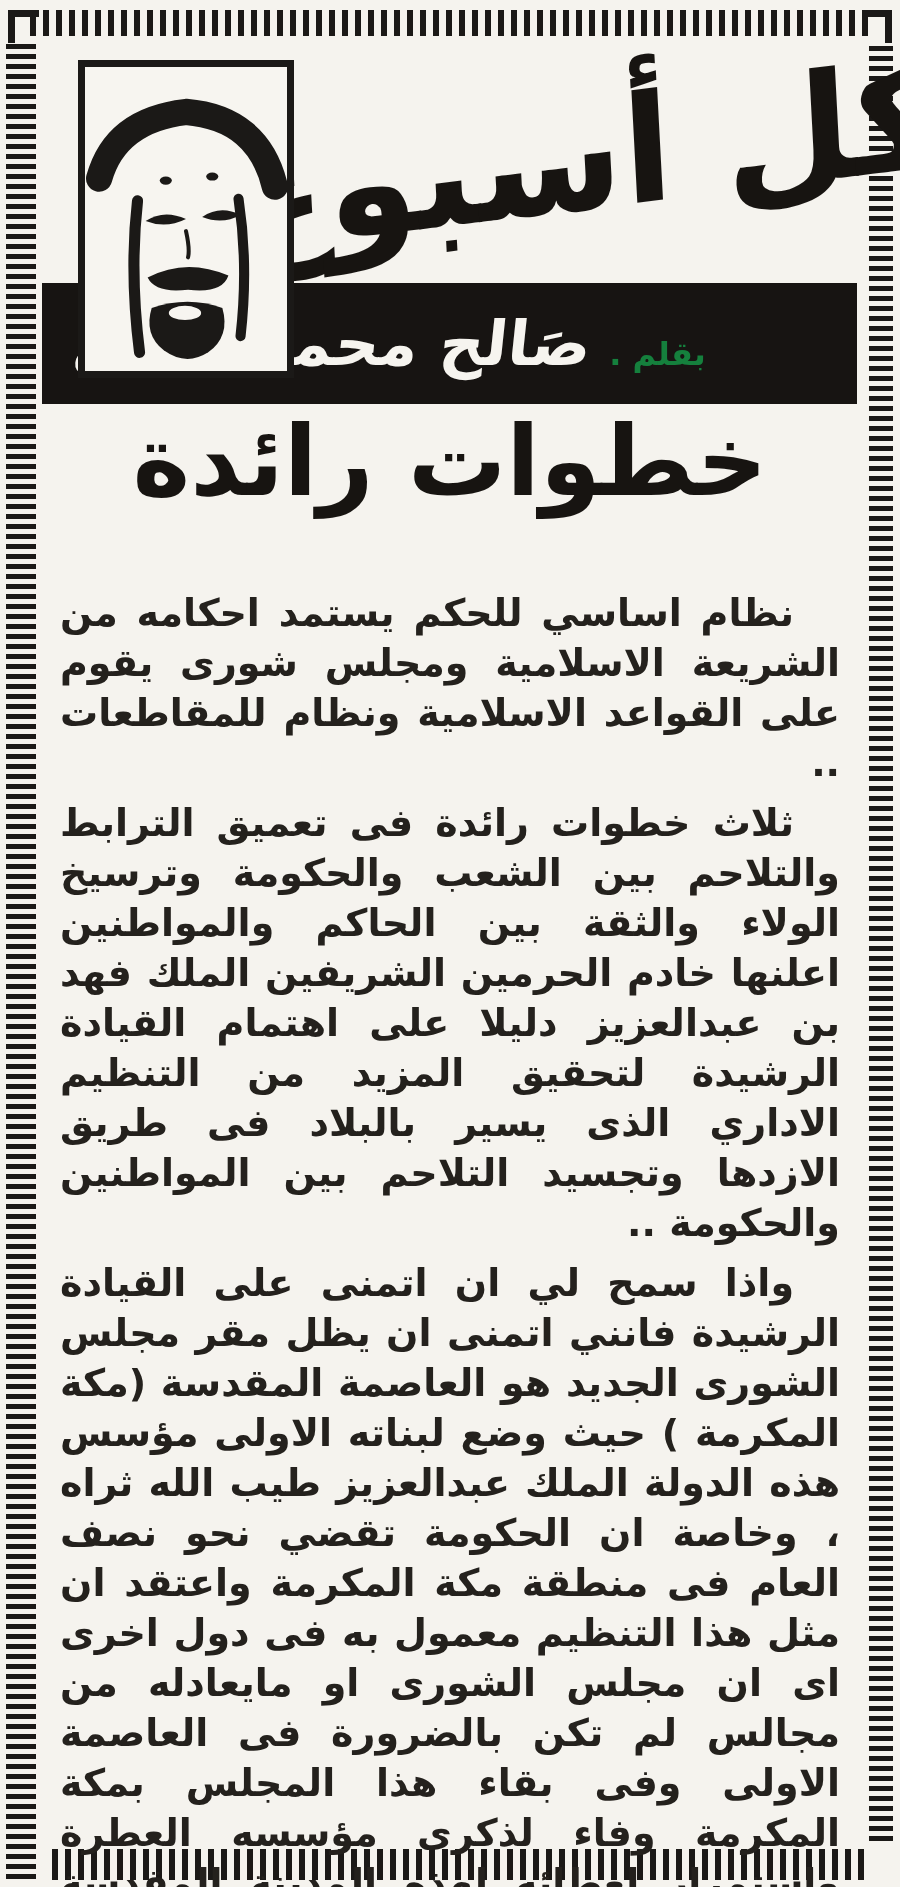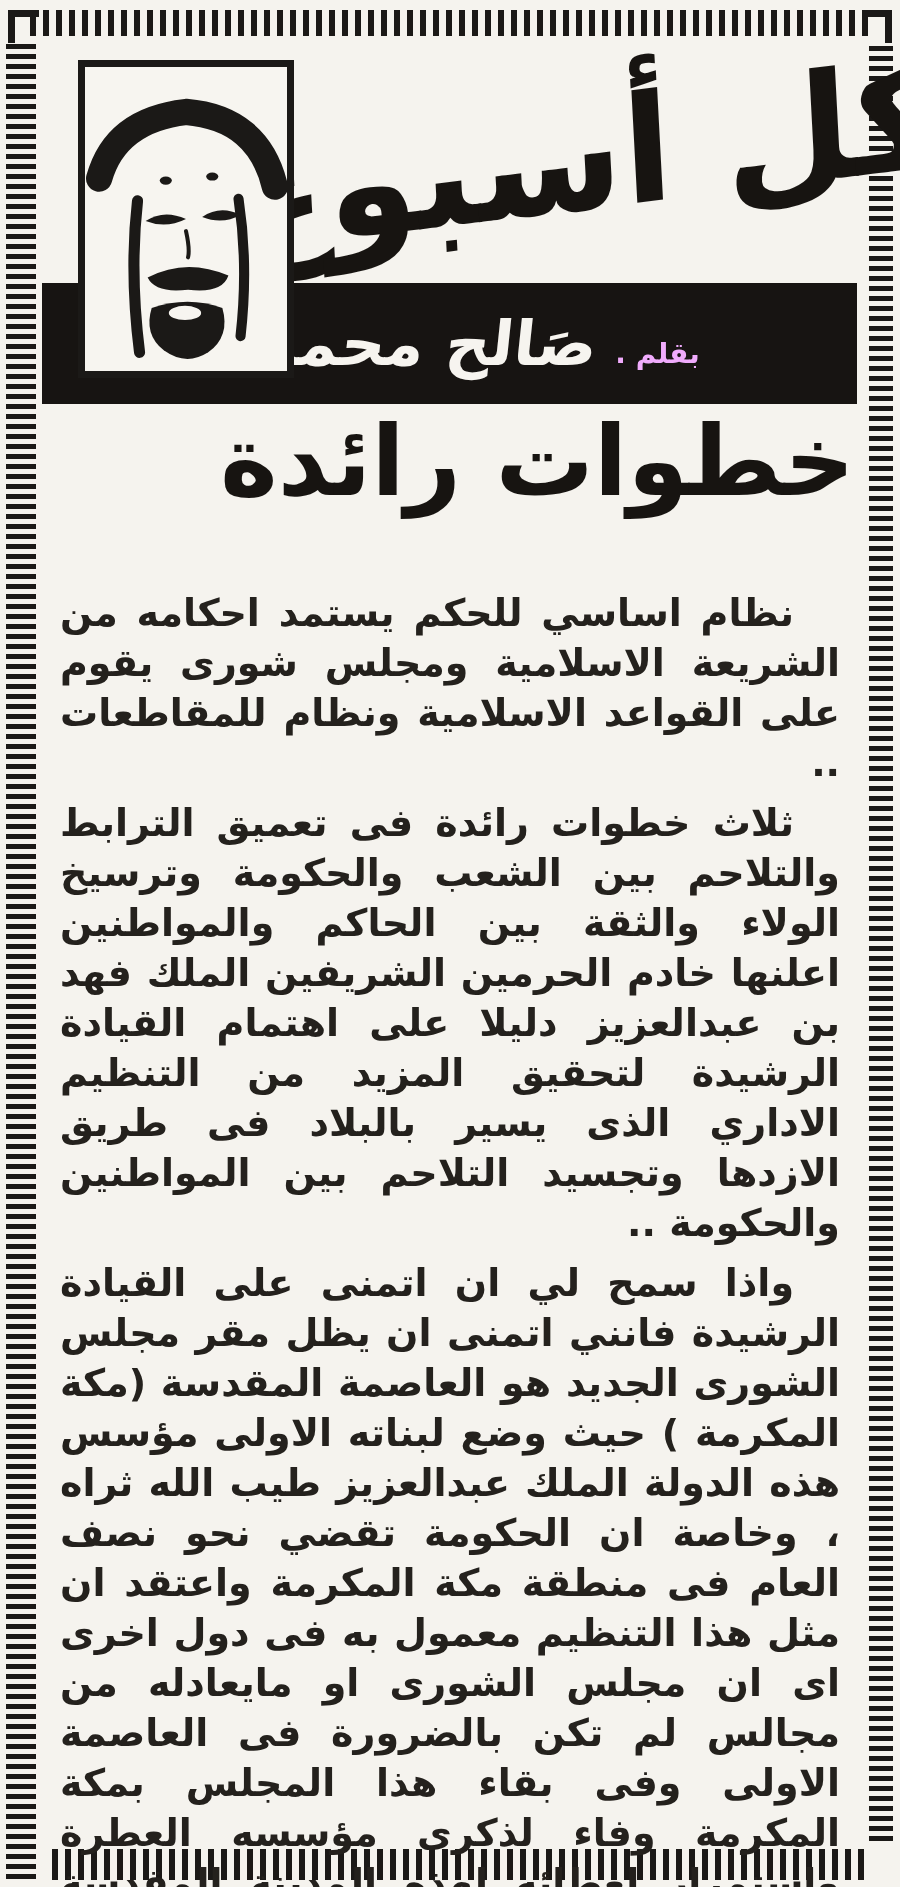--- a/index.html
+++ b/index.html
@@ -37,27 +37,27 @@
     font-size:148px;font-weight:bold;letter-spacing:-4px;
     transform:rotate(-7deg) skewX(-4deg);
     white-space:nowrap;color:#171411;z-index:1;
   }
   .byline-banner{
     position:absolute;left:42px;top:283px;width:815px;height:121px;
     background:#171412;z-index:2;
     display:flex;align-items:center;justify-content:center;
     direction:rtl;gap:18px;padding-right:120px;box-sizing:border-box;
   }
-  .byline-prefix{color:#f0abfc;font-size:28px;font-weight:bold;transform:translateY(10px);}
+  .byline-prefix{color:#15803d;font-size:32px;font-weight:bold;transform:translateY(10px);}
   .byline-name{color:#f6f4ef;font-size:62px;font-weight:bold;letter-spacing:-2px;
     transform:skewX(-6deg);white-space:nowrap;}
   
   .headline{
     position:absolute;left:45px;top:404px;width:810px;
-    font-size:98px;font-weight:bold;letter-spacing:-3px;
+    text-align:center;font-size:98px;font-weight:bold;letter-spacing:-3px;
     color:#171411;z-index:2;
   }
   
   .body-text{
     position:absolute;left:60px;top:556px;width:780px;
     direction:rtl;text-align:justify;
     font-size:38px;line-height:50px;font-weight:bold;color:#24211d;margin-top:32px;
   }
   .body-text p{margin:0 0 10px;text-indent:46px;}
   .body-text p:last-child{margin-bottom:0;}

